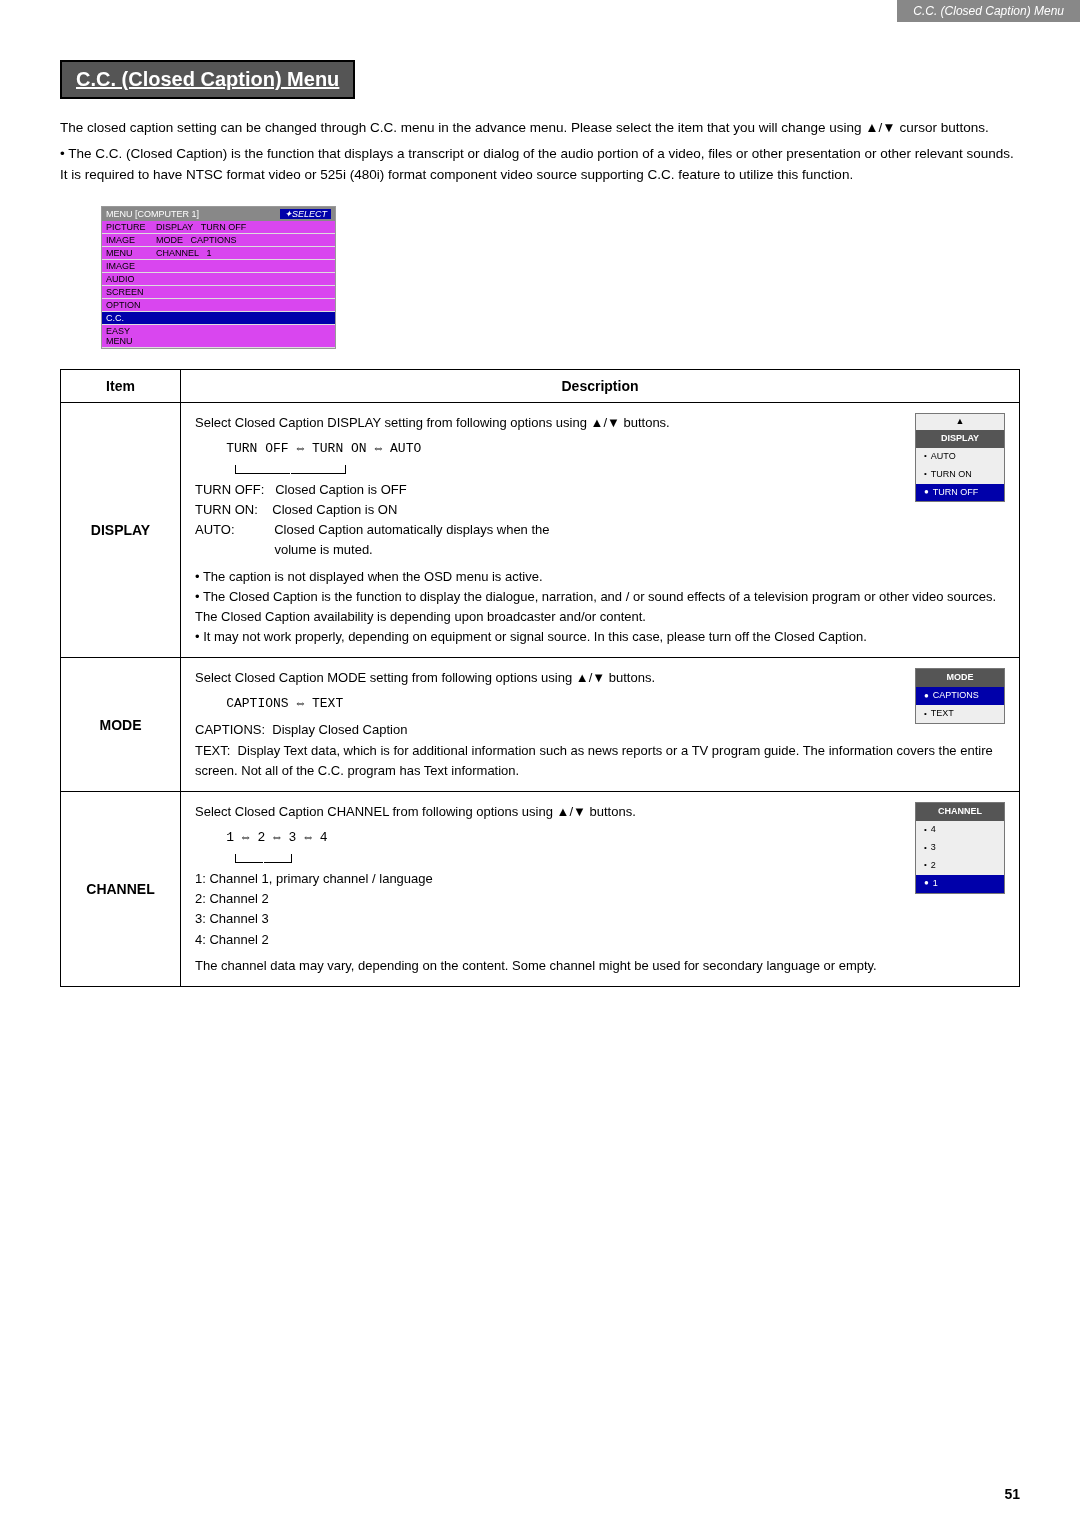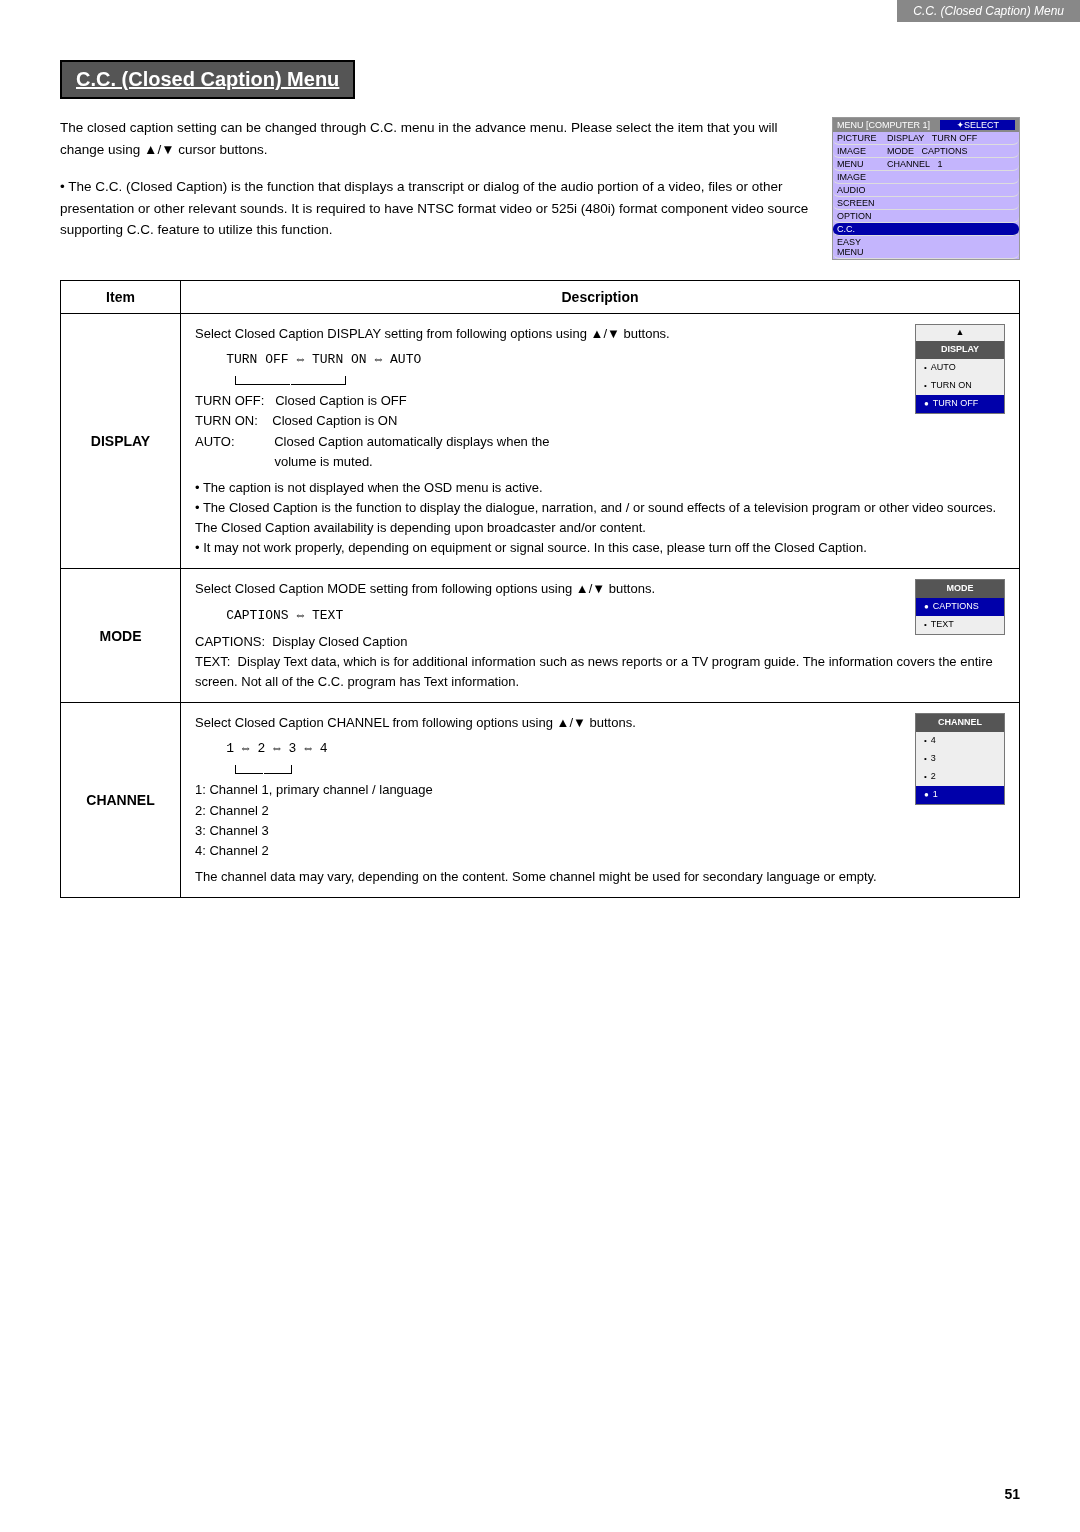--- a/index.html
+++ b/index.html
@@ -44,59 +44,61 @@
       margin-bottom: 18px;
       margin-top: 30px;
       text-decoration: underline;
     }
 
     
     .intro-section {
       display: flex;
       gap: 20px;
       margin-bottom: 20px;
+      flex-direction: column;
     }
 
     .intro-text {
       flex: 1;
       font-size: 13.5px;
       line-height: 1.6;
     }
 
     
     .menu-screenshot {
-      width: 188px;
+      width: 235px;
       flex-shrink: 0;
       border: 1px solid #999;
       font-size: 10px;
-      background: #c4b5fd;
+      background: #d946ef;
+      margin-left: 41px;
     }
 
     .menu-title-bar {
       display: flex;
       justify-content: space-between;
       background: #888;
       color: #fff;
       padding: 2px 4px;
       font-size: 9px;
     }
 
     .menu-title-bar .select-btn {
       background: #00a;
       color: #fff;
-      padding: 0 16px;
+      padding: 0 4px;
+      font-style: italic;
     }
 
     .menu-item {
       display: flex;
       align-items: flex-start;
       padding: 1px 4px;
       border-bottom: 1px solid #ddd;
       font-size: 9px;
-      border-radius: 6px;
     }
 
     .menu-item.selected {
       background: #00a;
       color: #fff;
     }
 
     .menu-item .label {
       width: 50px;
       color: #000;
@@ -214,21 +216,21 @@
     <span>C.C. (Closed Caption) Menu</span>
   </div>
 
   
   <div class="title-box">C.C. (Closed Caption) Menu</div>
 
   
   <div class="intro-section">
     <div class="intro-text">
       <p>The closed caption setting can be changed through C.C. menu in the advance menu. Please select the item that you will change using ▲/▼ cursor buttons.</p>
-      <p style="margin-top:16px;">• The C.C. (Closed Caption) is the function that displays a transcript or dialog of the audio portion of a video, files or other presentation or other relevant sounds. It is required to have NTSC format video or 525i (480i) format component video source supporting C.C. feature to utilize this function.</p>
+      <p style="margin-top:4px;">• The C.C. (Closed Caption) is the function that displays a transcript or dialog of the audio portion of a video, files or other presentation or other relevant sounds. It is required to have NTSC format video or 525i (480i) format component video source supporting C.C. feature to utilize this function.</p>
     </div>
 
     <div class="menu-screenshot">
       <div class="menu-title-bar">
         <span>MENU [COMPUTER 1]</span>
         <span class="select-btn">✦SELECT</span>
       </div>
       <div class="menu-item">
         <span class="label">PICTURE</span>
         <span class="value">DISPLAY&nbsp;&nbsp;&nbsp;TURN OFF</span>

